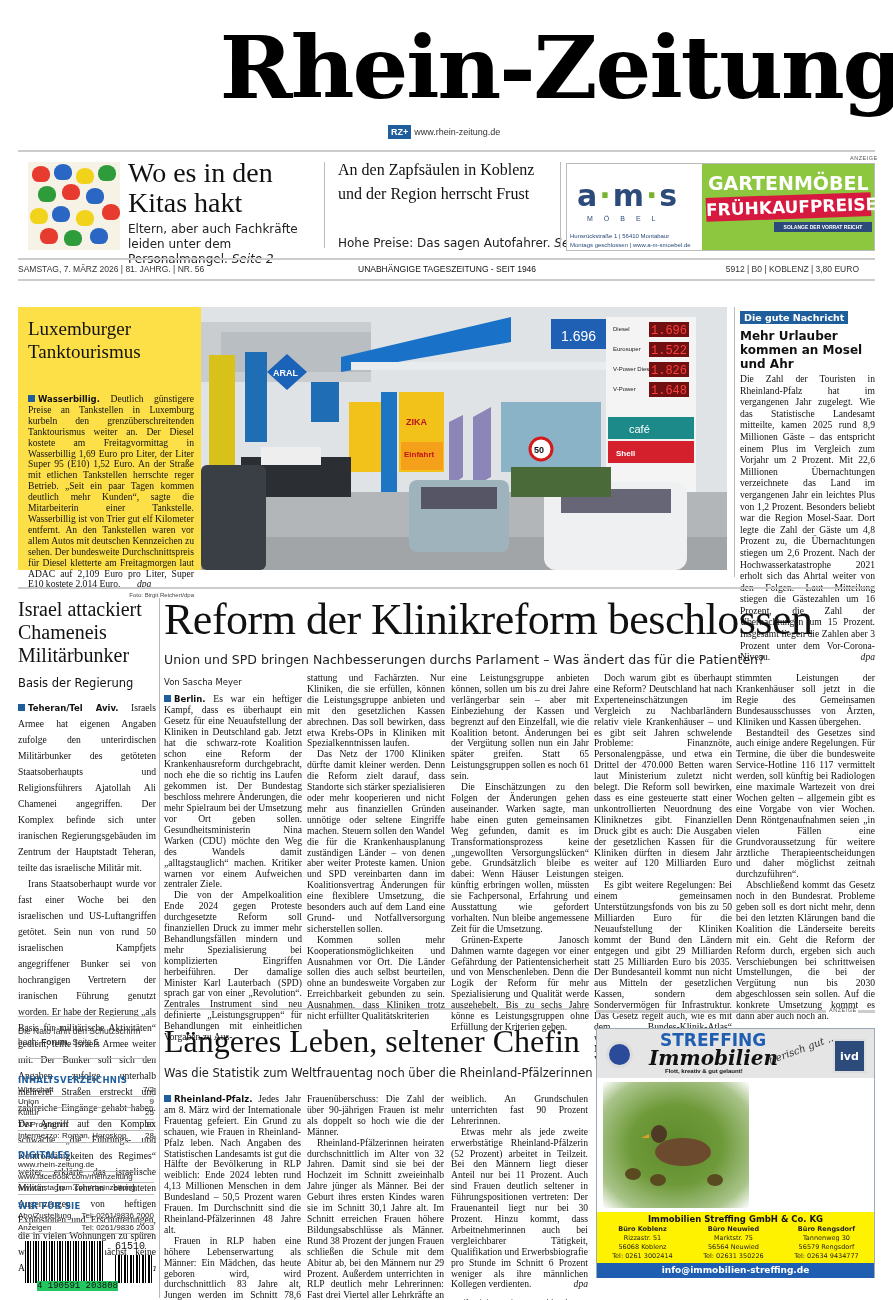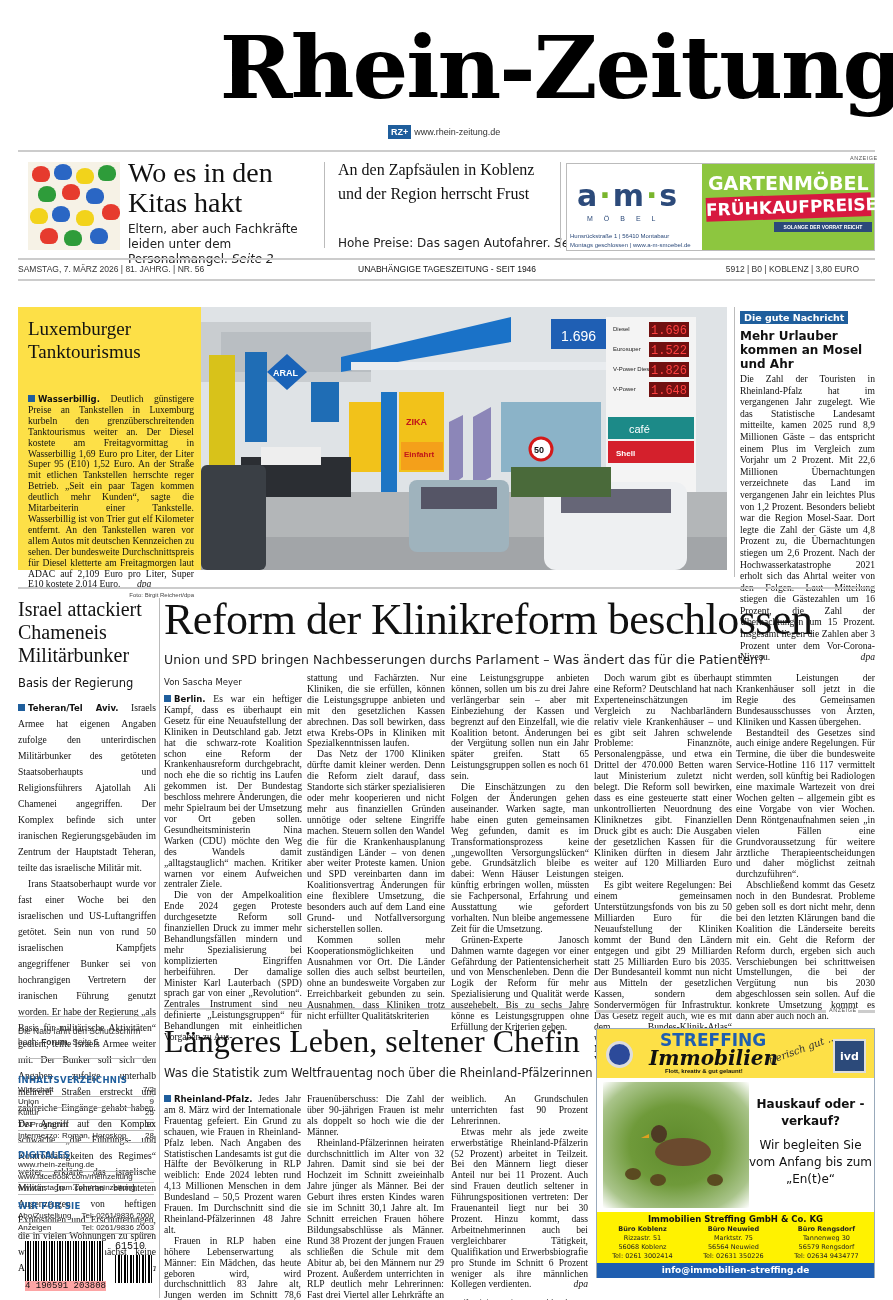--- a/index.html
+++ b/index.html
@@ -82,21 +82,21 @@
 #mcol5{left:736px;top:673px;width:139px}
 
 #story2 .hl{position:absolute;left:164px;top:1022px;font-size:32px;line-height:38px;white-space:nowrap}
 #story2 .sub{position:absolute;left:164px;top:1066px;font:11.5px "DejaVu Sans",sans-serif;color:#222;white-space:nowrap}
 #s2col1{left:164px;top:1094px;width:137px}
 #s2col2{left:307px;top:1094px;width:137px}
 #s2col3{left:451px;top:1094px;width:137px}
 #s2col3 .ref{font:8.5px "Liberation Sans",sans-serif;line-height:11px;text-indent:0;margin-top:8px;color:#333;text-align:left}
 
 #adbot{left:596px;top:1028px;width:279px;height:250px;border:1px solid #9ab}
-#adbot .top{position:absolute;left:0;top:0;width:277px;height:49px;background:#fde047}
+#adbot .top{position:absolute;left:0;top:0;width:277px;height:49px;background:#e5e5e5}
 #adbot .seal{position:absolute;left:9px;top:12px;width:27px;height:27px;border-radius:50%;background:#2c4a9a;border:3px solid #ddd}
 #adbot .str{position:absolute;left:63px;top:1px;font:bold 17px "DejaVu Sans",sans-serif;color:#1f5eb0}
 #adbot .imm{position:absolute;left:52px;top:17px;font:italic bold 20px "DejaVu Serif",serif;color:#111}
 #adbot .flott{position:absolute;left:68px;top:39px;font:bold 6px "Liberation Sans",sans-serif;color:#111}
 #adbot .tierisch{position:absolute;left:170px;top:14px;font:italic 10px "DejaVu Serif",serif;color:#333;transform:rotate(-20deg)}
 #adbot .ivd{position:absolute;left:236px;top:10px;width:33px;height:34px;background:#2c4a7a;color:#fff;font:bold 11px "DejaVu Sans",sans-serif;display:flex;align-items:center;justify-content:center;border:2px solid #ddd}
 #adbot .mid{position:absolute;left:0;top:49px;width:277px;height:134px;background:#fff}
 #adbot .duck{position:absolute;left:6px;top:4px;width:146px;height:126px;background:radial-gradient(ellipse at 50% 50%,#5e8a2c 0%,#6f9a3a 45%,#a9c48a 80%,#fff 100%)}
 #adbot .copy{position:absolute;left:150px;top:18px;width:127px;text-align:center;font:12px "DejaVu Sans",sans-serif;color:#111;line-height:17px}
 #adbot .copy b{display:block;font-size:12px;font-weight:bold;margin-bottom:7px}
@@ -296,21 +296,21 @@
     </div>
   <div class="tocrow">
       <span>Anzeigen</span>
       <span>Tel: 0261/9836 2003</span>
     </div>
 </div>
 <div id="barcode" class="abs">
   <div style="position:absolute;left:0;top:0;width:80px;height:42px;background:repeating-linear-gradient(90deg,#000 0 1px,#fff 1px 2px,#000 2px 4px,#fff 4px 5px,#000 5px 6px,#fff 6px 8px)"></div>
   <div style="position:absolute;left:90px;top:14px;width:38px;height:28px;background:repeating-linear-gradient(90deg,#000 0 1px,#fff 1px 3px,#000 3px 5px,#fff 5px 6px)"></div>
   <div style="position:absolute;left:90px;top:0;font:10px 'Liberation Mono',monospace">61510</div>
-  <div style="position:absolute;left:0;top:40px;font:9px 'Liberation Mono',monospace;background:#fca5a5">4 190591 203808</div>
+  <div style="position:absolute;left:12px;top:40px;font:9px 'Liberation Mono',monospace;background:#22c55e">4 190591 203808</div>
 </div>
 <div id="leftsep" class="abs"></div>
 
 <div id="main">
   <div class="hl serif">Reform der Klinikreform beschlossen</div>
   <div class="sub">Union und SPD bringen Nachbesserungen durchs Parlament – Was ändert das für die Patienten?</div>
   <div class="author">Von Sascha Meyer</div>
   <div id="mcol1" class="col serif">
     <p><span class="sq"></span><span class="loc">Berlin.</span> <span>Es war ein heftiger Kampf, dass es überhaupt ein Gesetz für eine Neuaufstellung der Kliniken in Deutschland gab. Jetzt hat die schwarz-rote Koalition schon eine Reform der Krankenhausreform durchgebracht, noch ehe die so richtig ins Laufen gekommen ist. Der Bundestag beschloss mehrere Änderungen, die mehr Spielraum bei der Umsetzung vor Ort geben sollen. Gesundheitsministerin Nina Warken (CDU) möchte den Weg des Wandels damit „alltagstauglich“ machen. Kritiker warnen vor einem Aufweichen zentraler Ziele.</span></p>
     <p>Die von der Ampelkoalition Ende 2024 gegen Proteste durchgesetzte Reform soll finanziellen Druck zu immer mehr Behandlungsfällen mindern und mehr Spezialisierung bei komplizierten Eingriffen herbeiführen. Der damalige Minister Karl Lauterbach (SPD) sprach gar von einer „Revolution“. Zentrales Instrument sind neu definierte „Leistungsgruppen“ für Behandlungen mit einheitlichen Vorgaben zu Aus-</p>
@@ -372,24 +372,20 @@
     <div class="duck">
       <svg width="146" height="126" viewBox="0 0 146 126">
         <ellipse cx="80" cy="70" rx="28" ry="14" fill="#6b4a2e"></ellipse>
         <ellipse cx="56" cy="52" rx="8" ry="9" fill="#4e3a24"></ellipse>
         <polygon points="46,52 38,56 46,56" fill="#e0a020"></polygon>
         <ellipse cx="30" cy="92" rx="8" ry="6" fill="#5a4a20"></ellipse>
         <ellipse cx="55" cy="98" rx="8" ry="6" fill="#5a4a20"></ellipse>
         <ellipse cx="112" cy="98" rx="8" ry="6" fill="#5a4a20"></ellipse>
       </svg>
     </div>
-    <div class="copy">
-      <b>Hauskauf oder -verkauf?</b>
-      <span>Wir begleiten Sie vom Anfang bis zum „En(t)e“</span>
-    </div>
   </div>
   <div class="bottom">
     <div class="firm">Immobilien Streffing GmbH &amp; Co. KG</div>
     <div class="offices">
       <div><b>Büro Koblenz</b><span>Rizzastr. 51</span><br><span>56068 Koblenz</span><br><span>Tel: 0261 3002414</span></div>
       <div><b>Büro Neuwied</b><span>Marktstr. 75</span><br><span>56564 Neuwied</span><br><span>Tel: 02631 350226</span></div>
       <div><b>Büro Rengsdorf</b><span>Tannenweg 30</span><br><span>56579 Rengsdorf</span><br><span>Tel: 02634 9434777</span></div>
     </div>
   </div>
   <div class="mail">info@immobilien-streffing.de</div>

